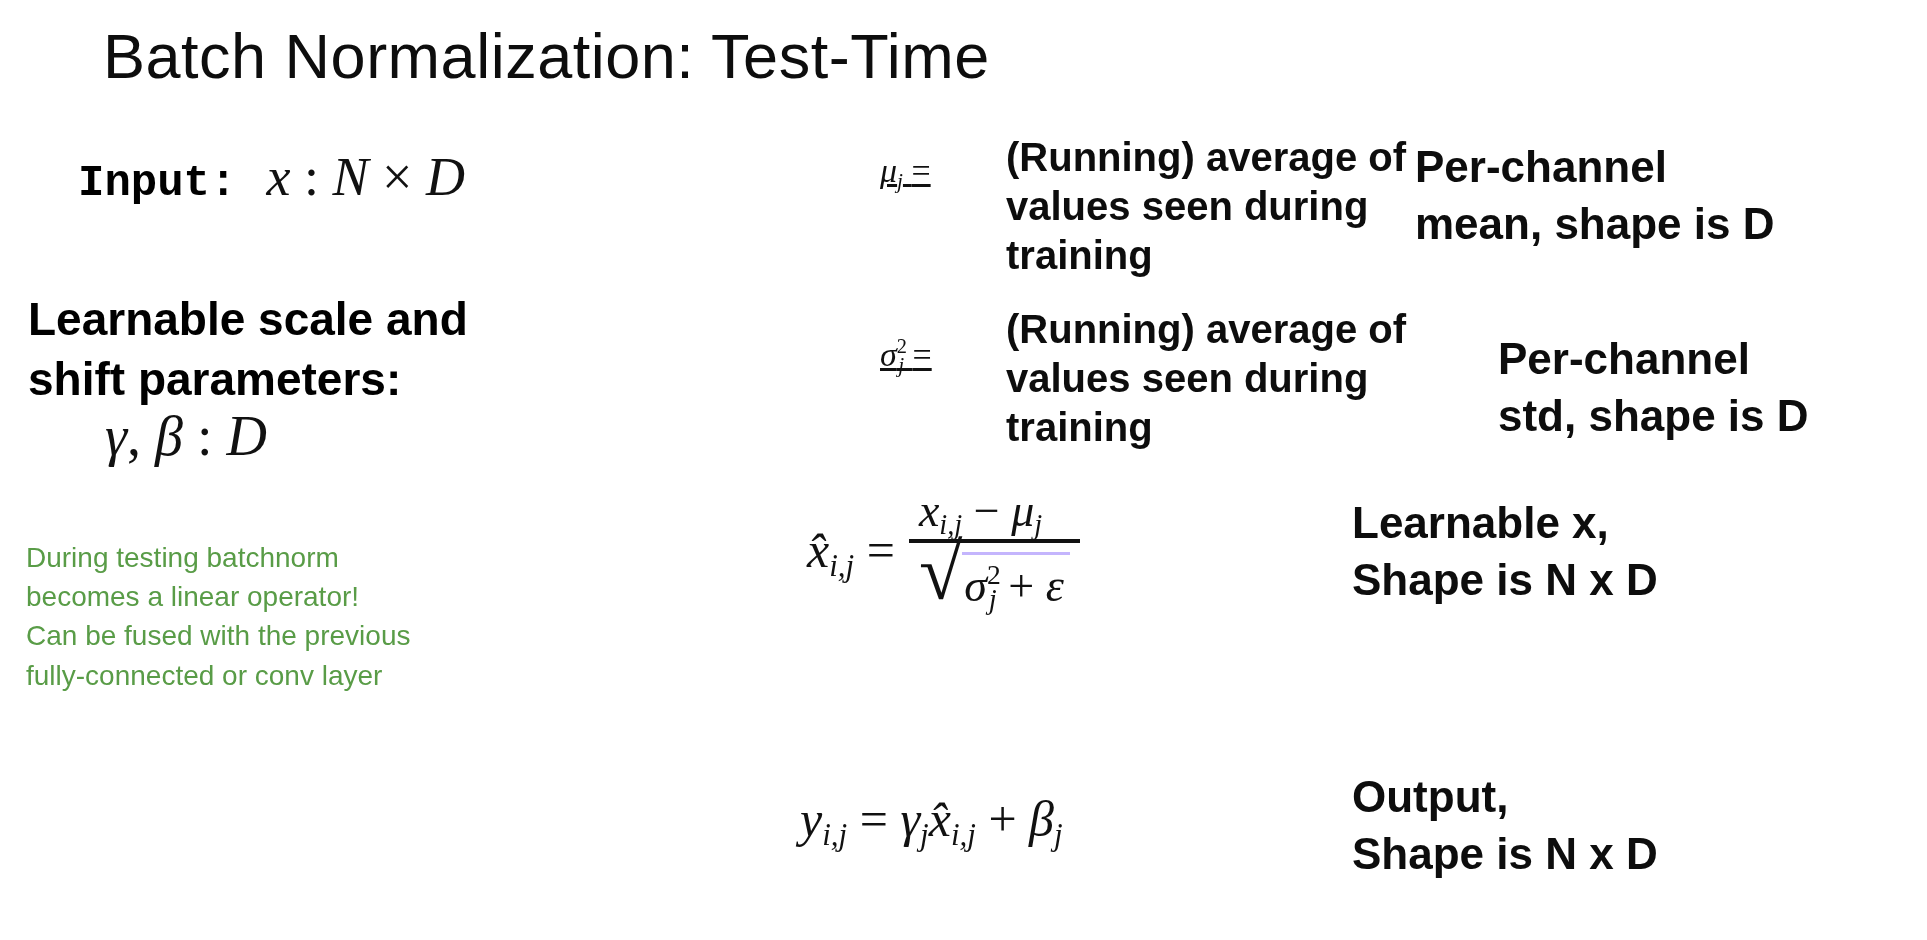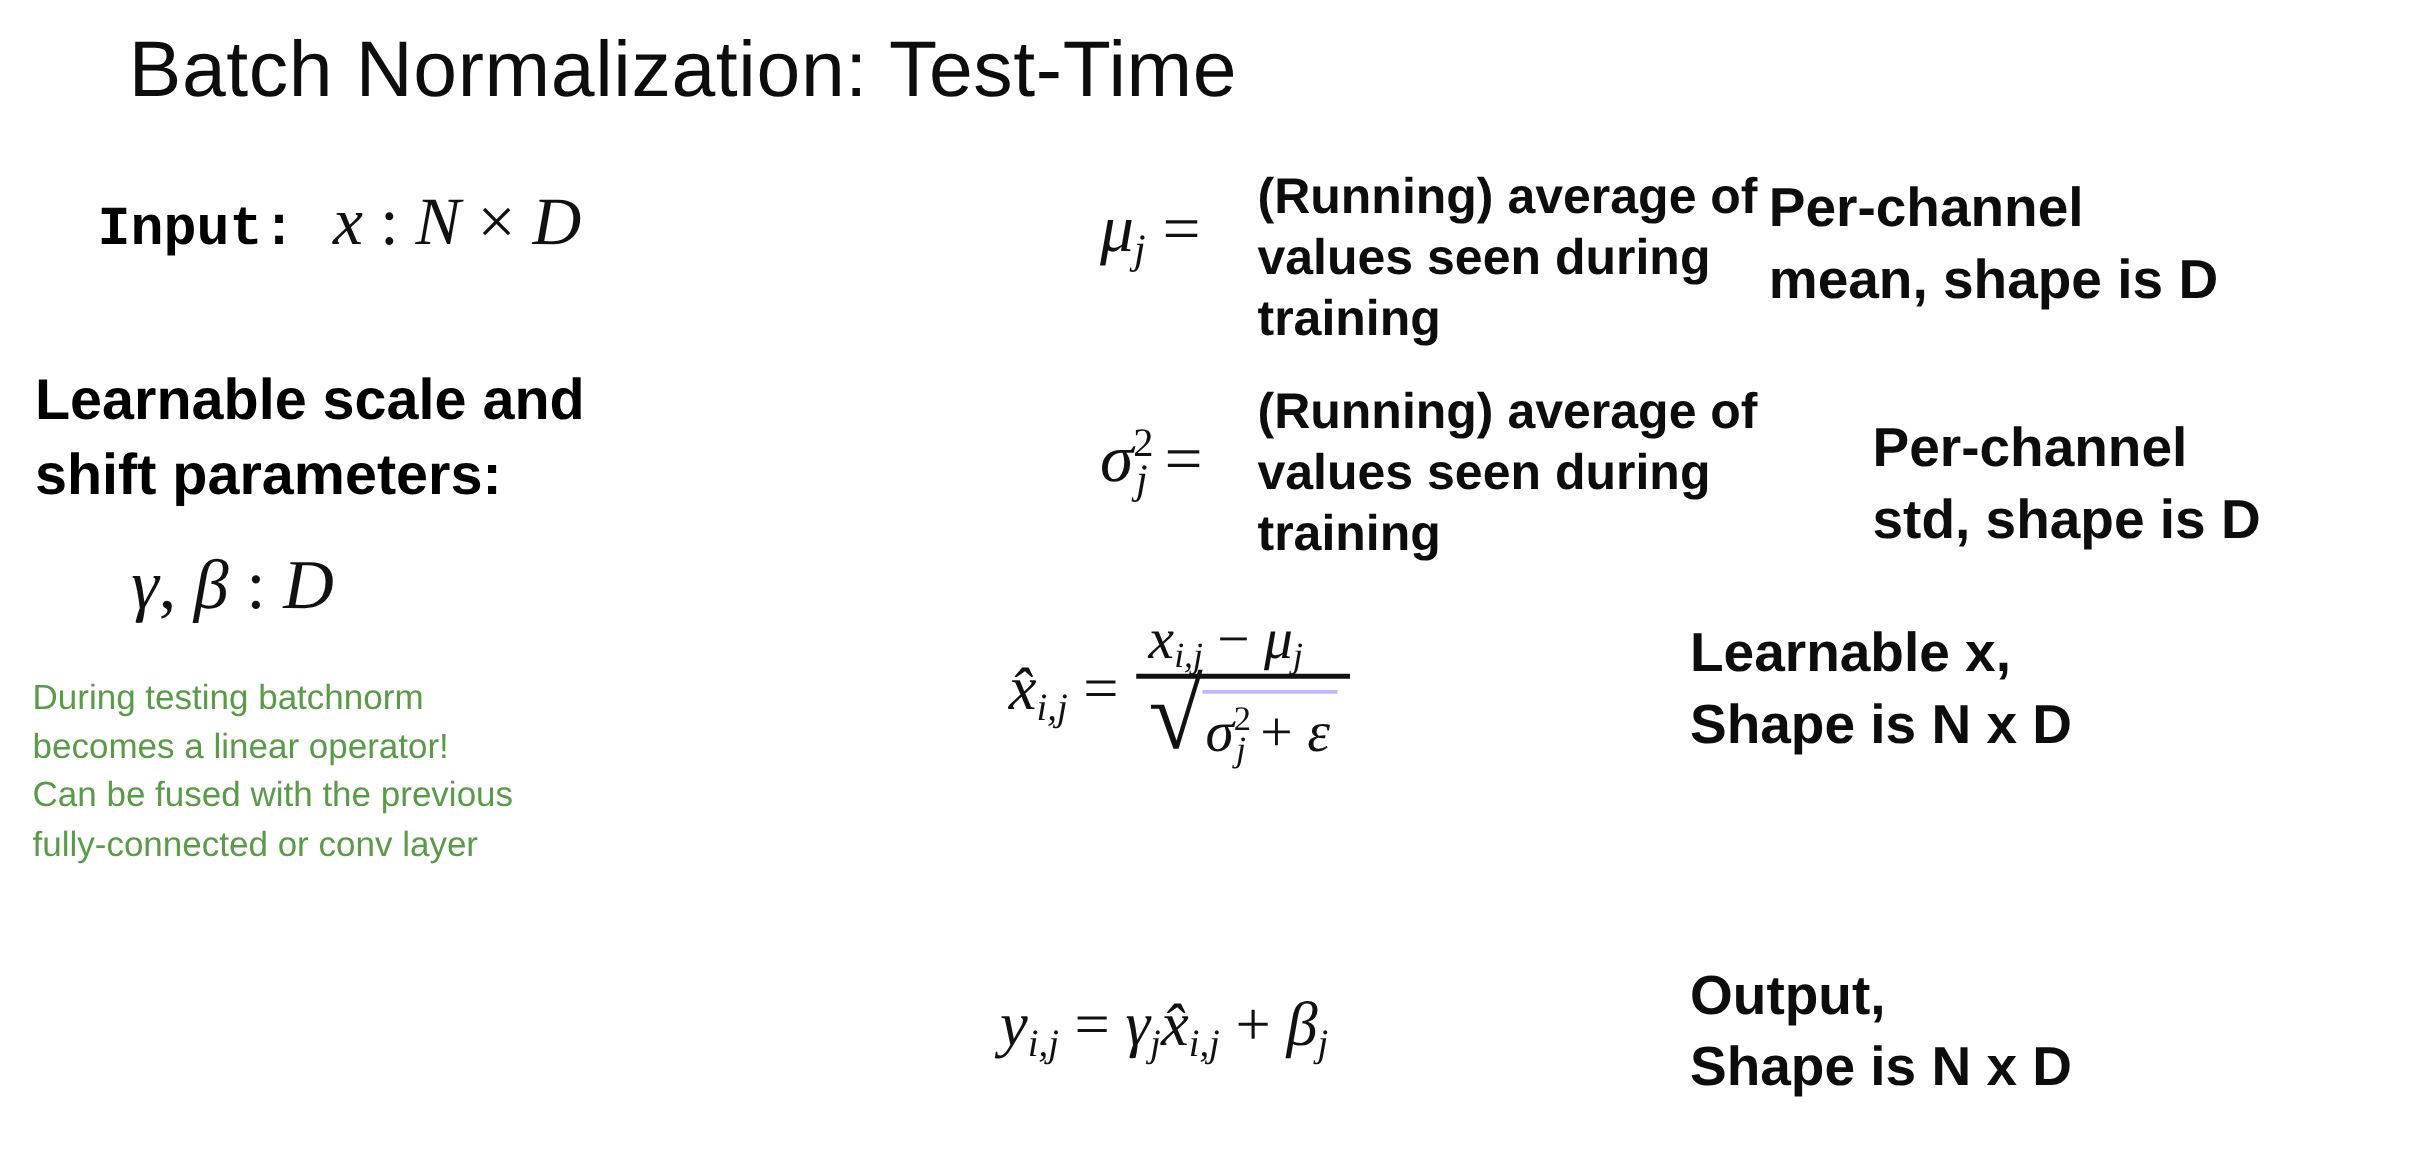--- a/index.html
+++ b/index.html
@@ -51,31 +51,31 @@
   }
   .input-math{ font-size:54px; }
 
   .learnable{
     position:absolute; left:28px; top:290px;
     font-family:"Liberation Sans", sans-serif;
     font-weight:700; font-size:46px; line-height:1.30;
     color:#000; white-space:nowrap;
   }
   .gamma-beta{
-    position:absolute; left:105px; top:436px;
+    position:absolute; left:105px; top:404px;
     font-size:56px;
   }
 
   .green-note{
     position:absolute; left:26px; top:538px;
     font-family:"Liberation Sans", sans-serif;
     font-weight:400; font-size:28px; line-height:1.40;
     color:#599C47; white-space:nowrap;
   }
-  .eq-sym{ position:absolute; font-size:54px; }
+  .eq-sym{ position:absolute; font-size:34px;text-decoration:underline; }
   .note{
     position:absolute;
     font-family:"Liberation Sans", sans-serif;
     font-weight:700; color:#0d0d0d;
     white-space:pre-line;
   }
   .note-mid{ font-size:40px; line-height:1.23; }
   .note-right{ font-size:44px; line-height:1.30; }
 
   

